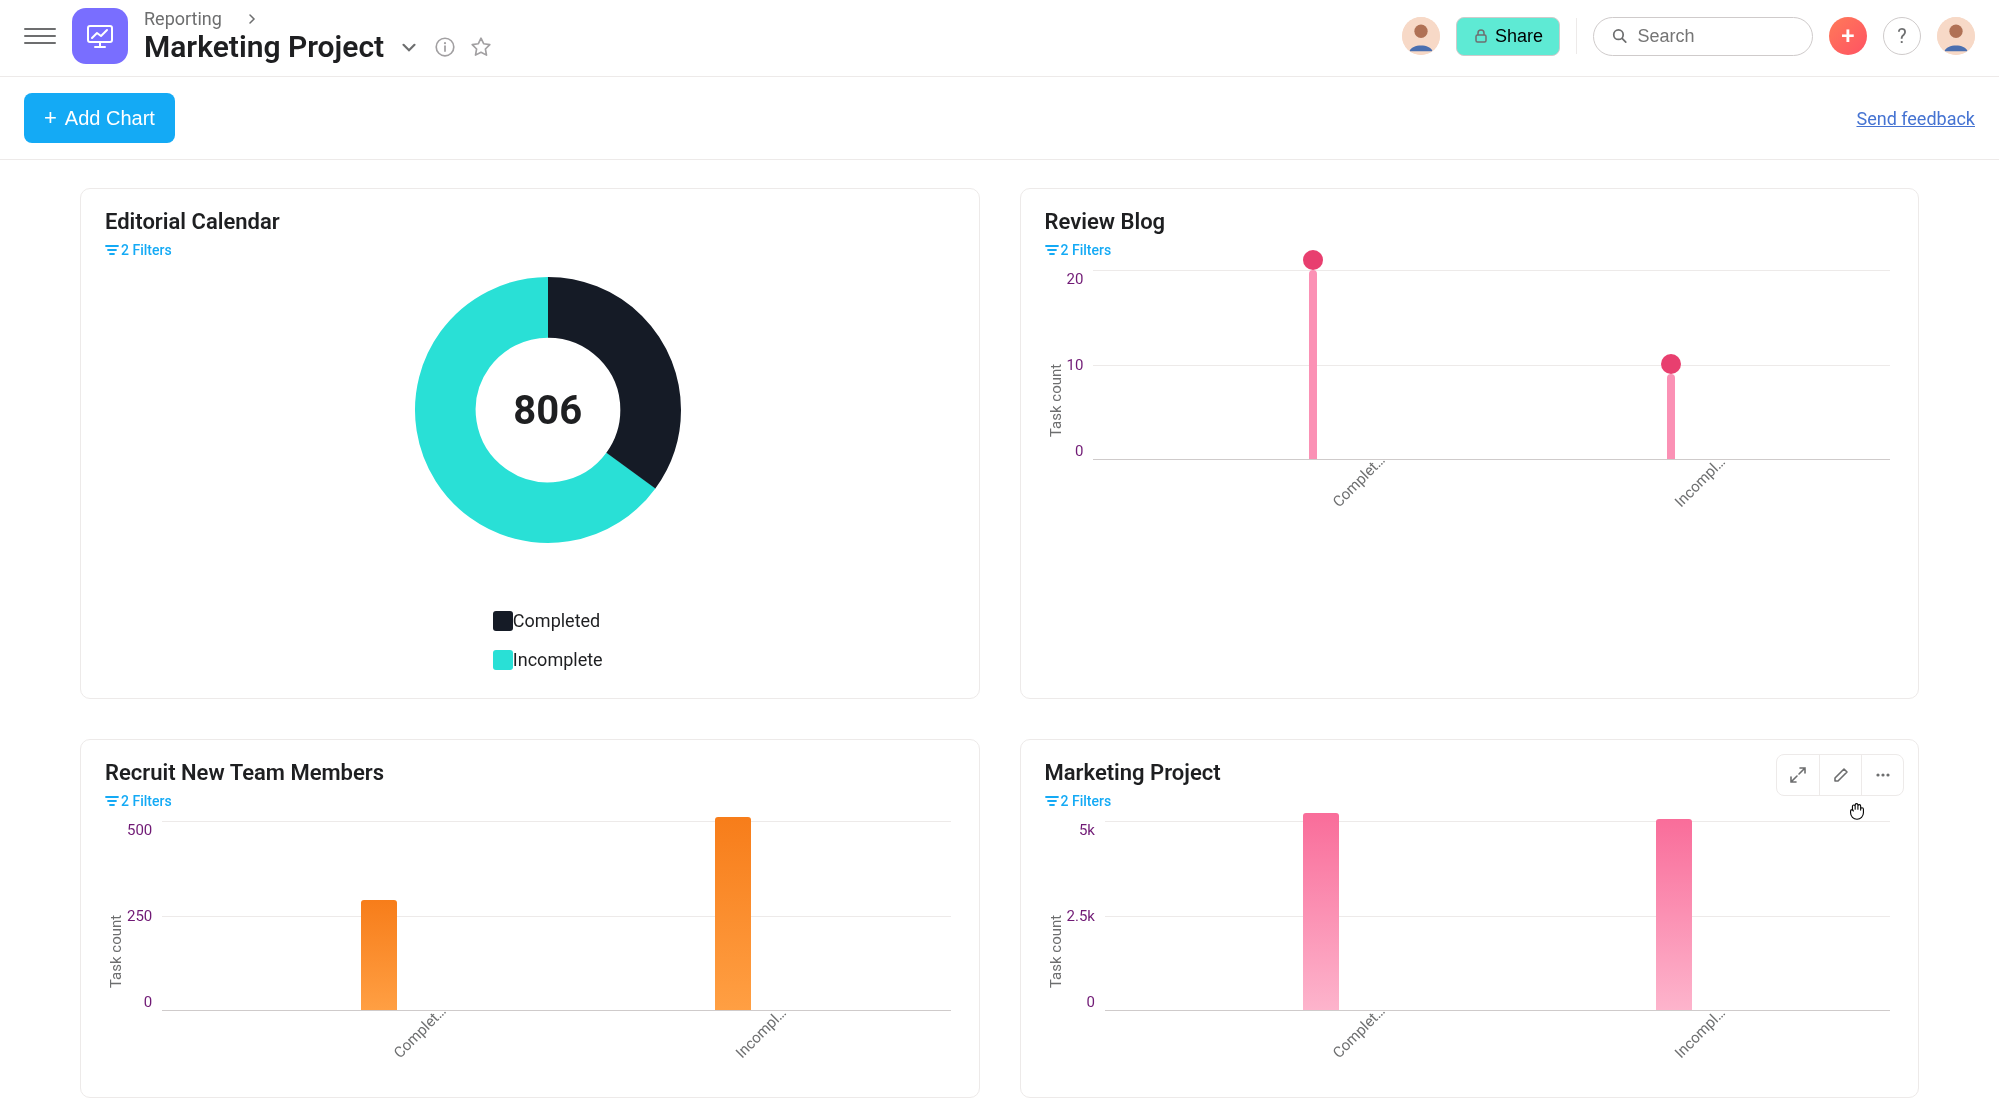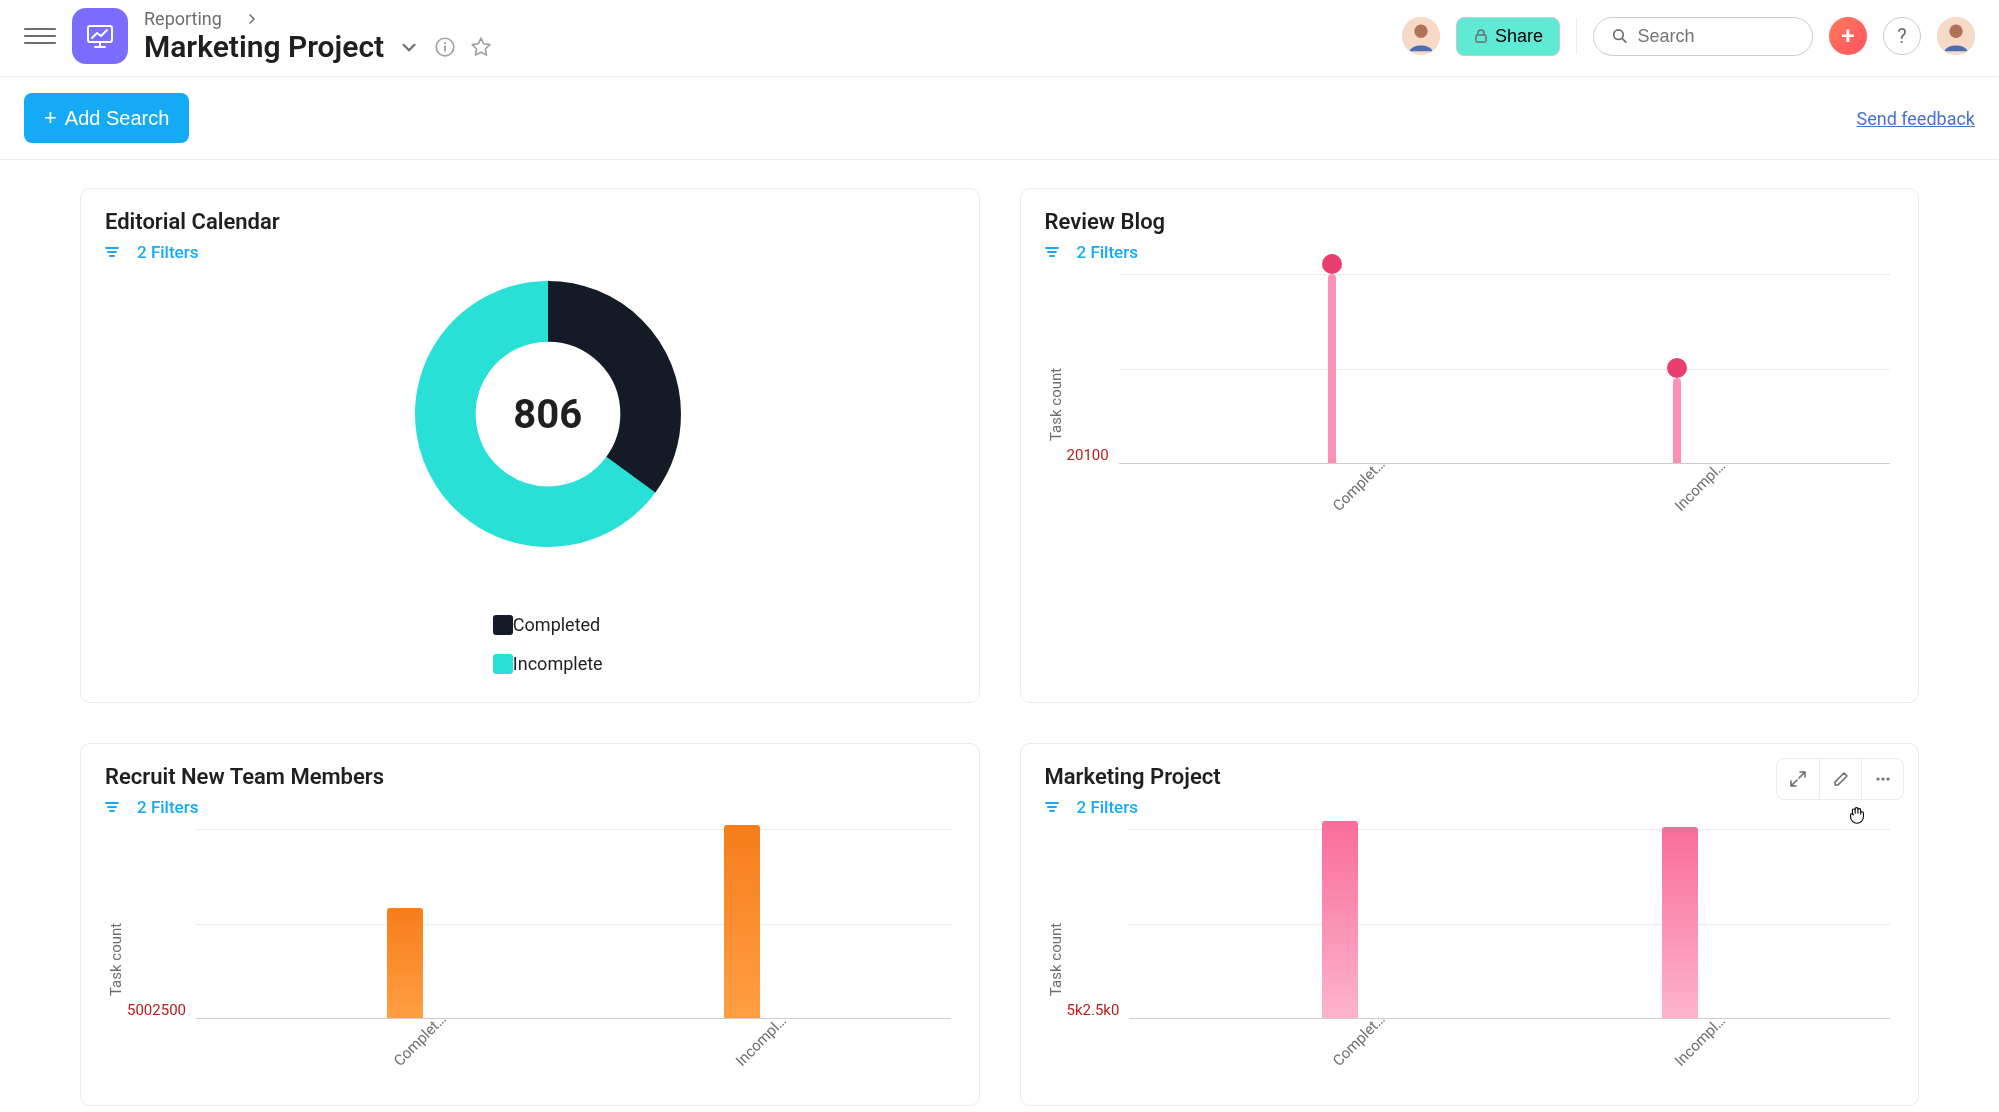--- a/index.html
+++ b/index.html
@@ -113,22 +113,22 @@
     padding: 28px 80px;
   }
   .card {
     border: 1px solid #edeae9;
     border-radius: 10px;
     padding: 20px 28px 16px 24px;
     position: relative;
   }
   .card-title { font-size: 22px; font-weight: 600; margin-bottom: 8px; }
   .filters {
-    display: flex; align-items: center; gap: 18px;
-    color: #14aaf5; font-size: 17px; font-weight: 500;
+    display: flex; align-items: center; gap: 2px;
+    color: #14aaf5; font-size: 14px; font-weight: 500;
     cursor: pointer;
   }
   .filters svg { width: 14px; height: 14px; }
 
   .card-actions {
     position: absolute; top: 14px; right: 14px;
     display: flex; gap: 0;
     border: 1px solid #edeae9; border-radius: 8px;
     overflow: hidden;
   }
@@ -166,25 +166,26 @@
   }
   .ylabel {
     writing-mode: vertical-rl;
     transform: rotate(180deg);
     font-size: 15px;
     color: #6d6e6f;
     text-align: center;
     padding: 0 2px;
   }
   .yaxis {
-    display: flex; flex-direction: row; justify-content: space-between;
+    display: flex; flex-direction: column; justify-content: space-between;
     align-items: flex-end;
     padding-right: 10px;
-    font-size: 15px; color: #b91c1c;
+    font-size: 15px; color: #701a75;
     height: 190px;
+    gap: 25px;
   }
   .plot {
     flex: 1;
     position: relative;
     height: 190px;
     border-bottom: 1px solid #cfcbcb;
   }
   .gridlines { position: absolute; inset: 0; }
   .gridlines div {
     position: absolute; left: 0; right: 0; height: 1px; background: #edeae9;
@@ -316,21 +317,21 @@
         <circle cx="20" cy="20" r="20" fill="#f7d9c7"></circle>
         <circle cx="20" cy="15" r="7" fill="#b07155"></circle>
         <path d="M8 36c2-8 22-8 24 0" fill="#4a6fb0"></path>
       </svg>
   </div>
 </div>
 
 <div class="toolbar">
   <button class="add-chart-btn">
     <span style="font-size:22px;">+</span>
-    <span>Add Search</span>
+    <span>Add Chart</span>
   </button>
   <a class="feedback-link">Send feedback</a>
 </div>
 
 <div class="grid">
 
   <div class="card">
     <div class="card-title">Editorial Calendar</div>
     <div class="filters">
       <svg viewBox="0 0 14 14">

